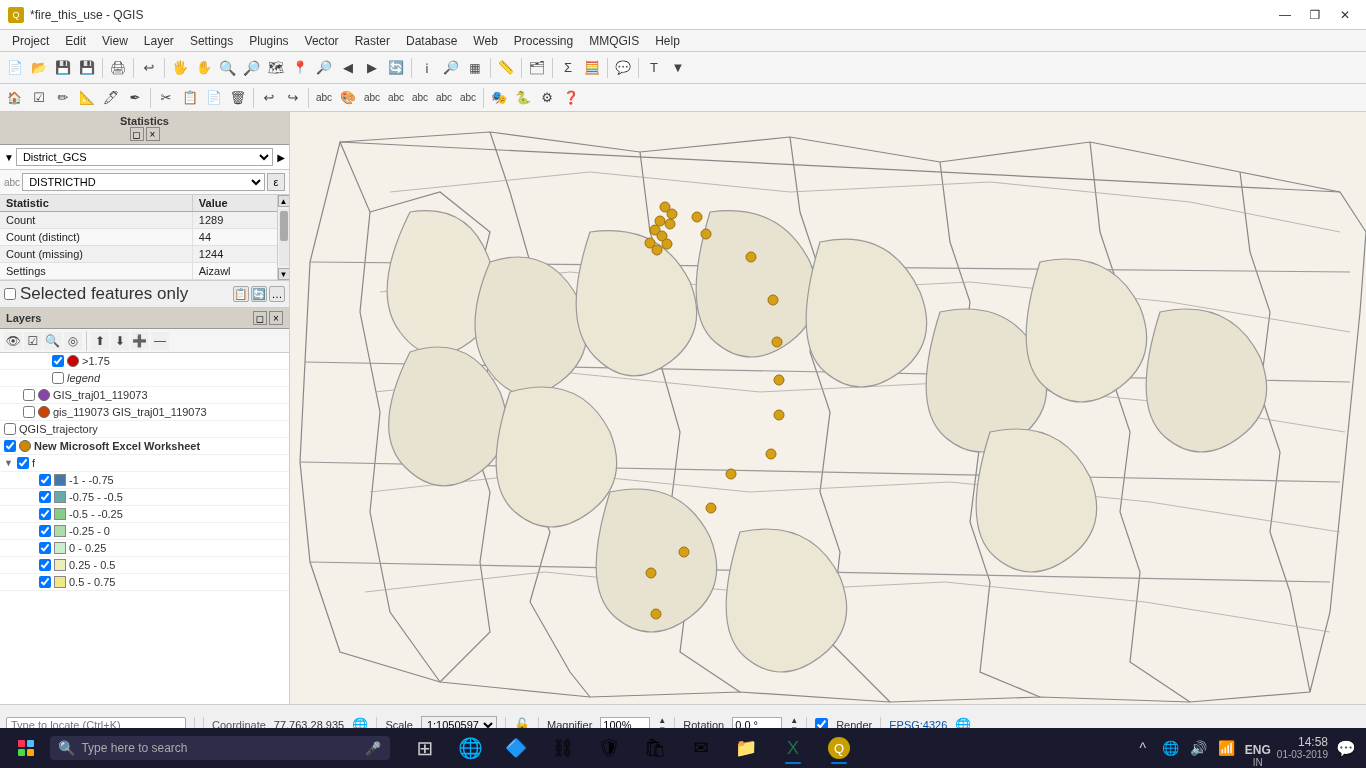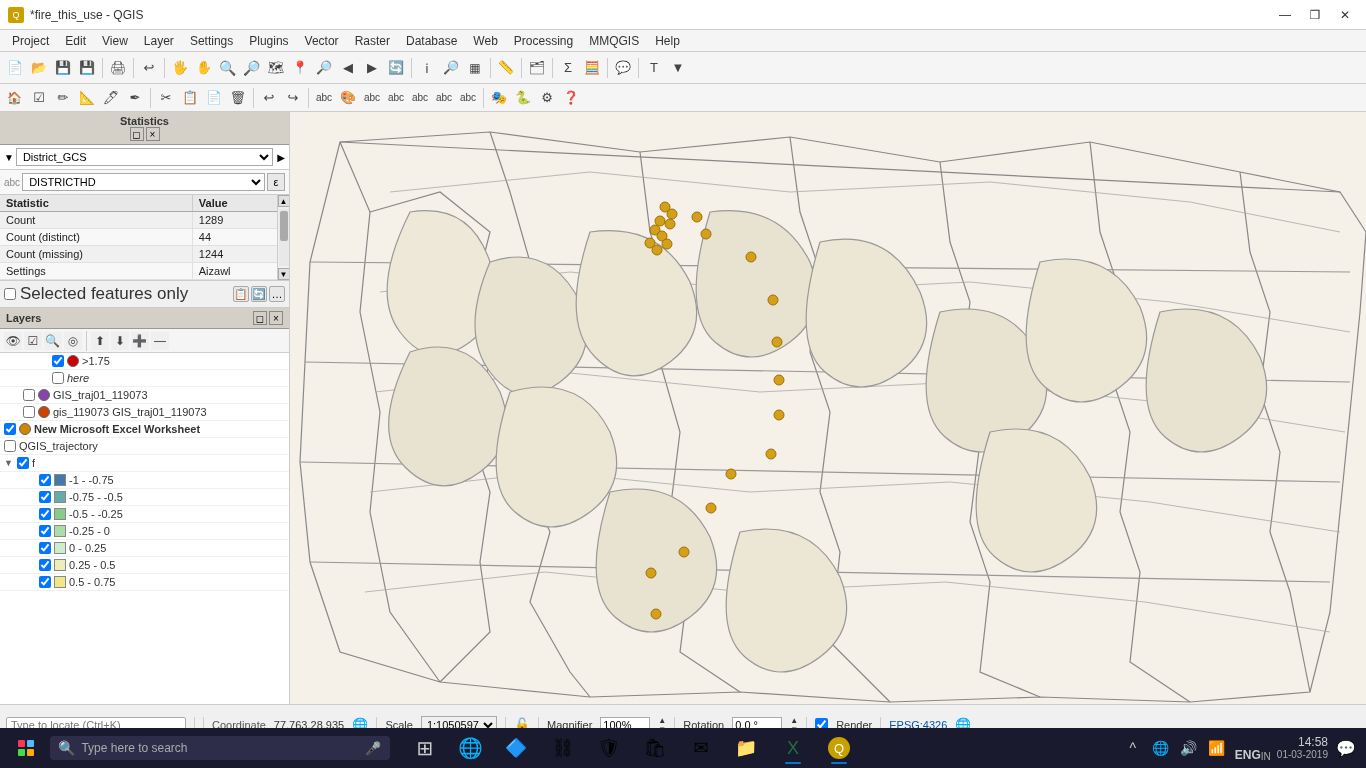--- a/index.html
+++ b/index.html
@@ -271,21 +271,21 @@
       left: 50%;
       transform: translateX(-50%);
       width: 16px; height: 2px;
       background: #0078d4;
       border-radius: 1px;
     }
 
     .taskbar-right { margin-left: auto; display: flex; align-items: center; gap: 6px; }
     .taskbar-icons { display: flex; gap: 4px; align-items: center; }
     .taskbar-icon { width: 24px; height: 24px; display: flex; align-items: center; justify-content: center; cursor: pointer; color: #ccc; font-size: 14px; }
-    .taskbar-lang { display: flex; flex-direction: row; align-items: center; line-height: 1.1; cursor: pointer; margin-top: 16px; }
+    .taskbar-lang { display: flex; flex-direction: column; align-items: center; line-height: 1.1; cursor: pointer; margin-top: 16px; }
     .taskbar-lang-main { color: #ccc; font-size: 12px; font-weight: bold; }
     .taskbar-lang-sub { color: #aaa; font-size: 10px; }
     .taskbar-clock { display: flex; flex-direction: column; align-items: flex-end; line-height: 1.1; cursor: pointer; }
     .taskbar-time { color: #ccc; font-size: 12px; }
     .taskbar-date { color: #aaa; font-size: 10px; }
     .taskbar-notif { width: 24px; height: 24px; display: flex; align-items: center; justify-content: center; cursor: pointer; color: #ccc; font-size: 16px; }
 
     
     .vscroll { position: absolute; right: 0; top: 0; bottom: 0; width: 12px; background: #f0f0f0; border-left: 1px solid #ccc; display: flex; flex-direction: column; align-items: center; }
     .vscroll-btn { width: 12px; height: 12px; background: #e0e0e0; border: 1px solid #aaa; display: flex; align-items: center; justify-content: center; font-size: 8px; cursor: pointer; }
@@ -493,42 +493,42 @@
             <span class="layer-indent2"></span>
             <span class="layer-expand"></span>
             <input type="checkbox" class="layer-checkbox" checked="" style="">
             <span style="width: 12px; height: 12px; border-radius: 50%; background: rgb(204, 0, 0); display: inline-block; border: 1px solid rgb(102, 102, 102);"></span>
             <span class="layer-name">&gt;1.75</span>
           </div>
           <div class="layer-item">
             <span class="layer-indent2"></span>
             <span class="layer-expand"></span>
             <input type="checkbox" class="layer-checkbox" style="">
-            <span class="layer-name" style="font-style: italic;">here</span>
+            <span class="layer-name" style="font-style: italic;">legend</span>
           </div>
           <div class="layer-item">
             <span class="layer-indent"></span>
             <input type="checkbox" class="layer-checkbox" style="">
             <span style="width: 12px; height: 12px; border-radius: 50%; background: rgb(136, 68, 170); display: inline-block; border: 1px solid rgb(102, 102, 102);"></span>
             <span class="layer-name">GIS_traj01_119073</span>
           </div>
           <div class="layer-item">
             <span class="layer-indent"></span>
             <input type="checkbox" class="layer-checkbox" style="">
             <span style="width: 12px; height: 12px; border-radius: 50%; background: rgb(204, 68, 0); display: inline-block; border: 1px solid rgb(102, 102, 102);"></span>
             <span class="layer-name">gis_119073 GIS_traj01_119073</span>
           </div>
+          <div class="layer-item">
+            <input type="checkbox" class="layer-checkbox" style="">
+            <span class="layer-name">QGIS_trajectory</span>
+          </div>
           <div class="layer-item bold">
             <input type="checkbox" class="layer-checkbox" checked="" style="">
             <span style="width: 12px; height: 12px; border-radius: 50%; background: rgb(204, 136, 0); display: inline-block; border: 1px solid rgb(102, 102, 102);"></span>
             <span class="layer-name" style="font-weight: bold;">New Microsoft Excel Worksheet</span>
-          </div>
-          <div class="layer-item">
-            <input type="checkbox" class="layer-checkbox" style="">
-            <span class="layer-name">QGIS_trajectory</span>
           </div>
           <div class="layer-item">
             <span class="layer-expand">▼</span>
             <input type="checkbox" class="layer-checkbox" checked="" style="">
             <span class="layer-name">f</span>
           </div>
           <div class="layer-item">
             <span class="layer-indent2"></span>
             <input type="checkbox" class="layer-checkbox" checked="" style="">
             <div class="layer-color-box" style="background: rgb(68, 119, 170);"></div>

